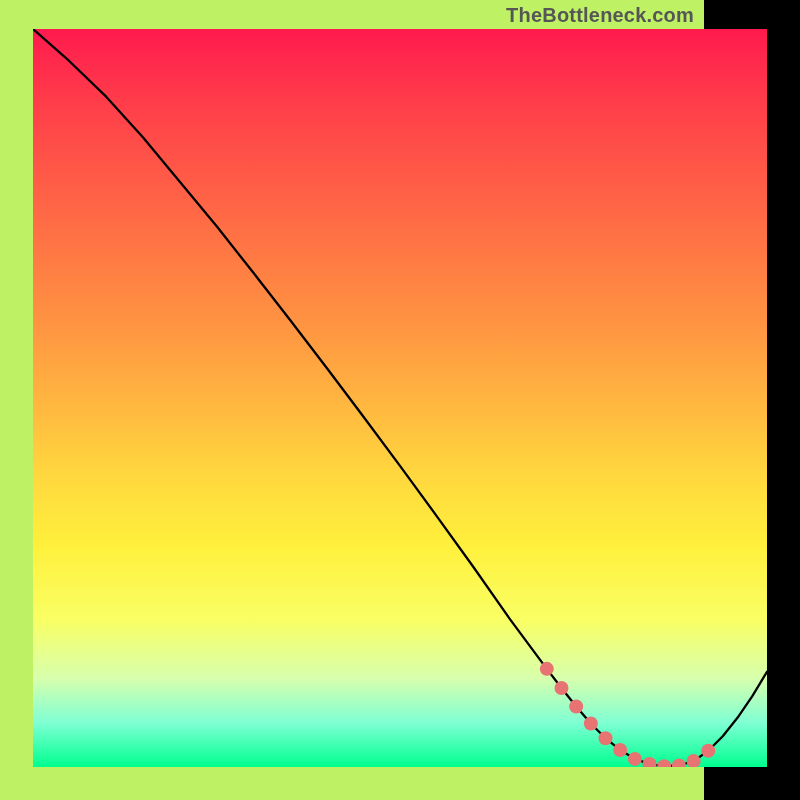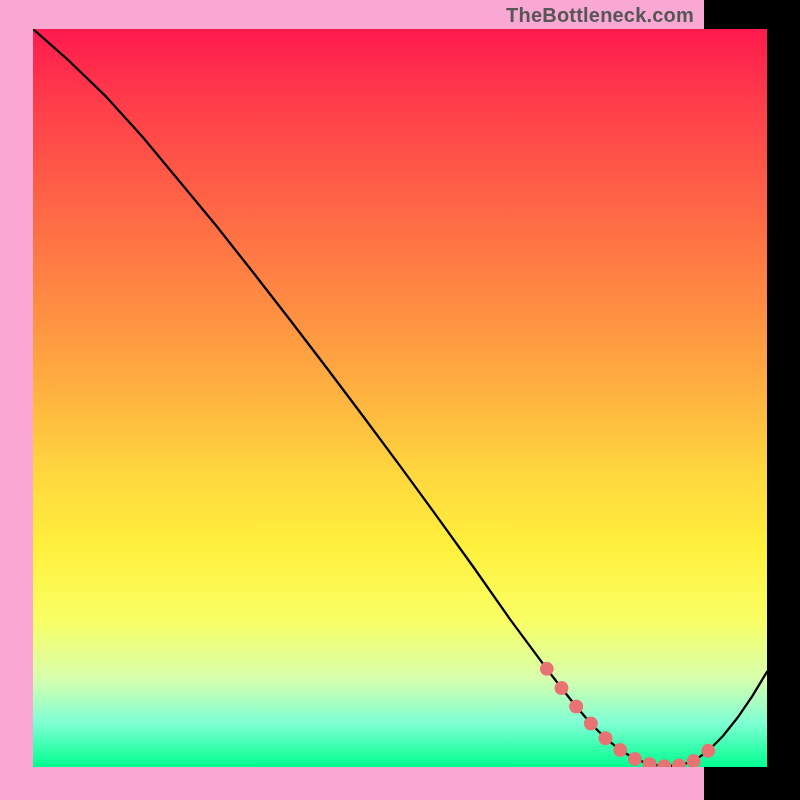--- a/index.html
+++ b/index.html
@@ -8,21 +8,21 @@
     width: 800px;
     height: 800px;
     background: #000;
     overflow: hidden;
     font-family: Arial, Helvetica, sans-serif;
   }
   .stage {
     position: relative;
     width: 704px;
     height: 800px;
-    background: #f9a8d4;
+    background: #bef264;
   }
   .attribution {
     position: absolute;
     top: 4px;
     right: 10px;
     color: #565656;
     font-size: 20px;
     font-weight: 600;
     letter-spacing: 0.2px;
     z-index: 20;

